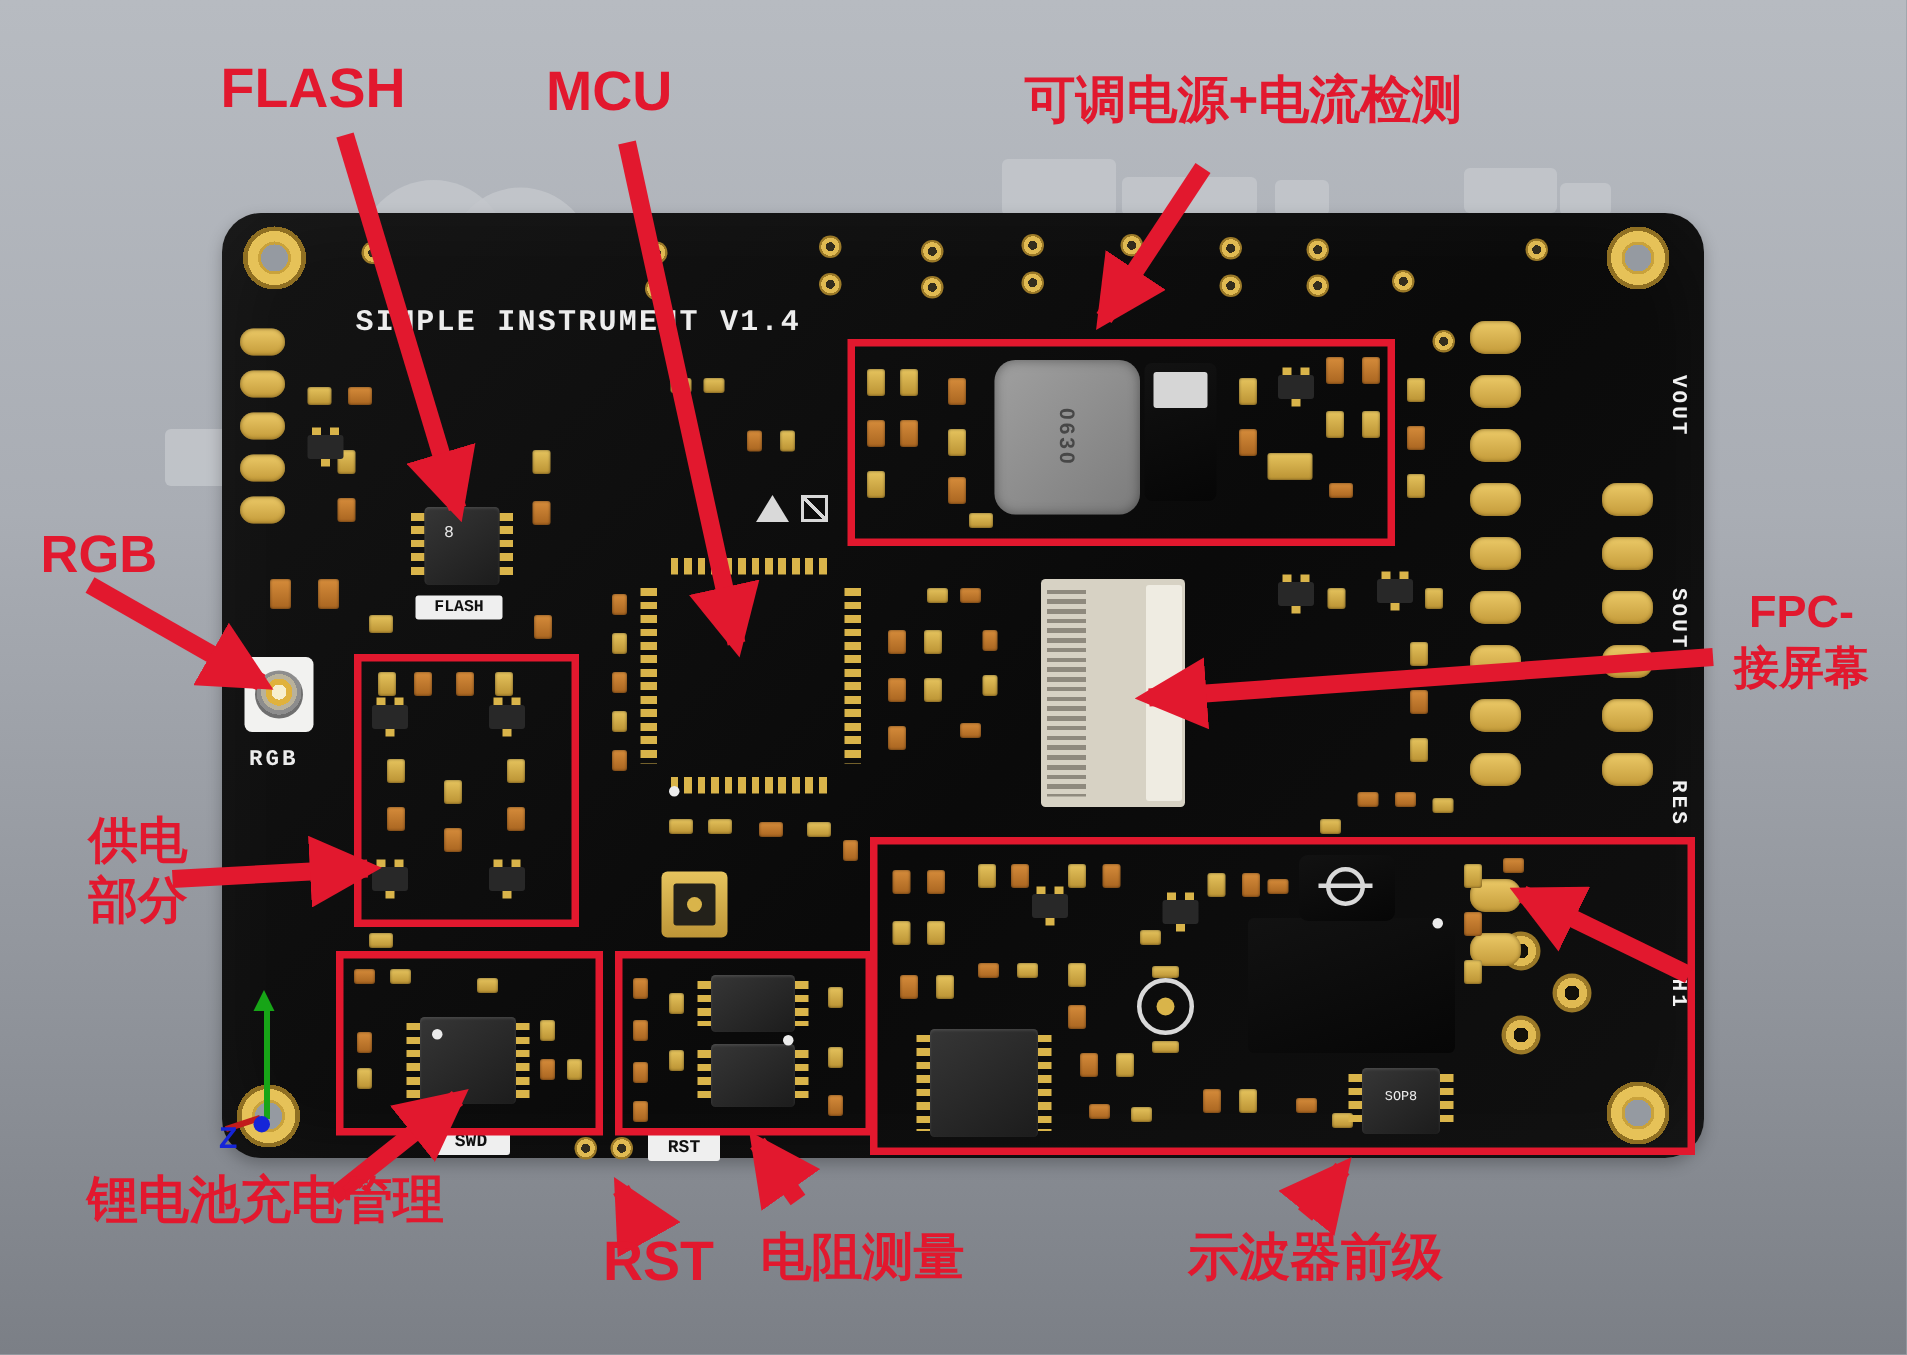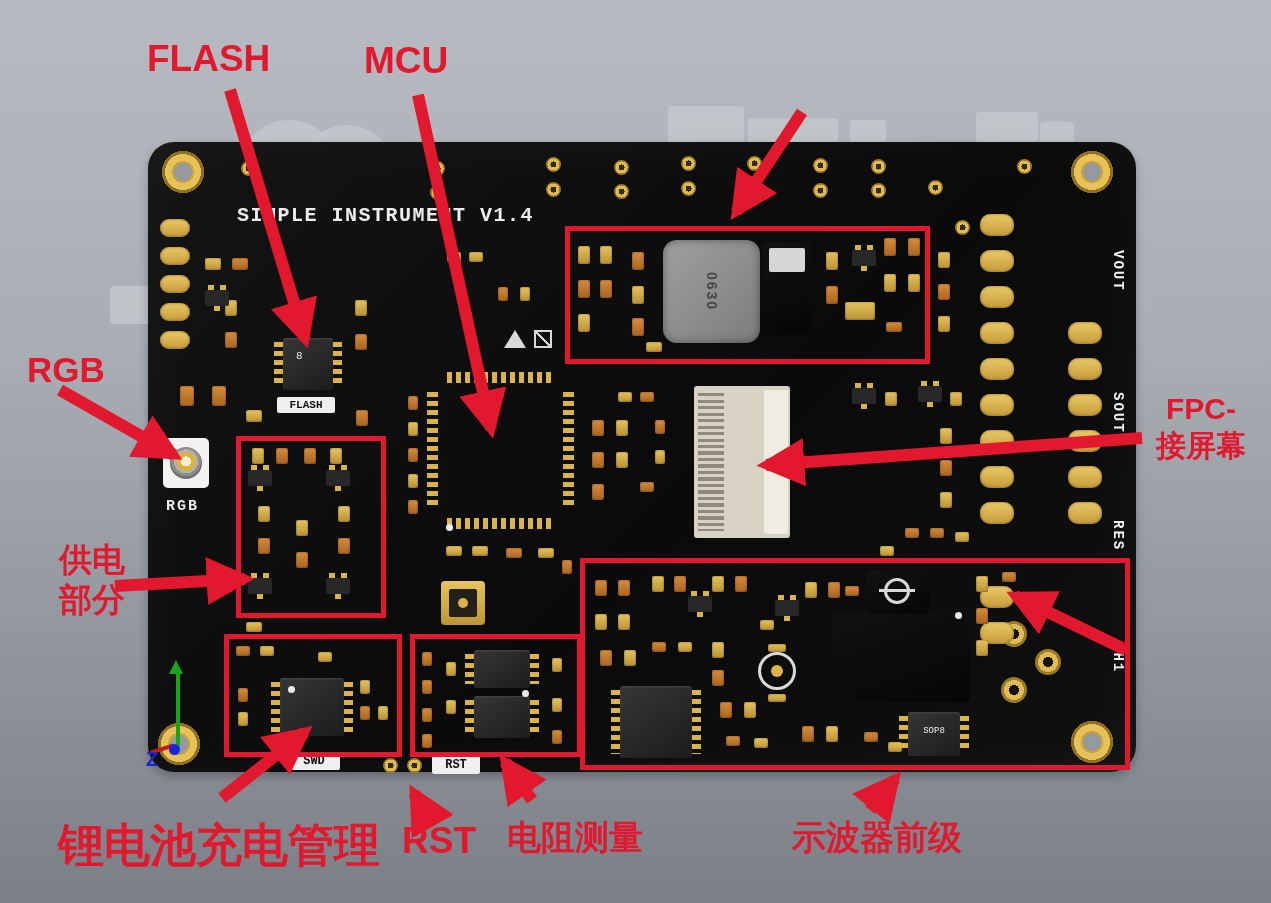--- a/index.html
+++ b/index.html
@@ -141,30 +141,31 @@
       <line x1="222" y1="798" x2="305" y2="732" marker-end="url(#ah)"></line>
       <line x1="428" y1="818" x2="414" y2="793" marker-end="url(#ah)"></line>
       <line x1="532" y1="800" x2="505" y2="762" marker-end="url(#ah)"></line>
       <line x1="870" y1="810" x2="895" y2="779" marker-end="url(#ah)"></line>
       <line x1="1126" y1="650" x2="1015" y2="596" marker-end="url(#ah)"></line>
     </g>
   </svg>
 
   <div class="biglabel" style="left:147px;top:38px;font-size:37px">FLASH</div>
   <div class="biglabel" style="left:364px;top:40px;font-size:37px">MCU</div>
+  <div class="biglabel" style="left:683px;top:44px;font-size:34px">可调电源+电流检测</div>
   <div class="biglabel" style="left:27px;top:350px;font-size:35px">RGB</div>
   <div class="biglabel" style="left:36px;top:540px;width:112px;font-size:33px;line-height:40px;white-space:normal;text-align:center">
     <div style="position:static">供电</div>
     <div style="position:static">部分</div>
   </div>
   <div class="biglabel" style="left:1143px;top:390px;width:116px;font-size:30px;line-height:37px;white-space:normal;text-align:center">
     <div style="position:static">FPC-</div>
     <div style="position:static">接屏幕</div>
   </div>
-  <div class="biglabel" style="left:58px;top:815px;font-size:46px">锂电池充电管理</div>
+  <div class="biglabel" style="left:58px;top:777px;font-size:34px">锂电池充电管理</div>
   <div class="biglabel" style="left:402px;top:820px;font-size:37px">RST</div>
   <div class="biglabel" style="left:507px;top:815px;font-size:34px">电阻测量</div>
   <div class="biglabel" style="left:792px;top:815px;font-size:34px">示波器前级</div>
 
 <div class="ghost" style="left: 239px; top: 120px; width: 100px; height: 100px; border-radius: 50%;"></div>
     <div class="ghost" style="left: 299px; top: 125px; width: 96px; height: 96px; border-radius: 50%;"></div>
     <div class="ghost" style="left: 668px; top: 106px; width: 76px; height: 38px; border-radius: 4px;"></div>
     <div class="ghost" style="left: 748px; top: 118px; width: 90px; height: 26px; border-radius: 4px;"></div>
     <div class="ghost" style="left: 850px; top: 120px; width: 36px; height: 24px; border-radius: 4px;"></div>
     <div class="ghost" style="left: 976px; top: 112px; width: 62px; height: 30px; border-radius: 4px;"></div>

